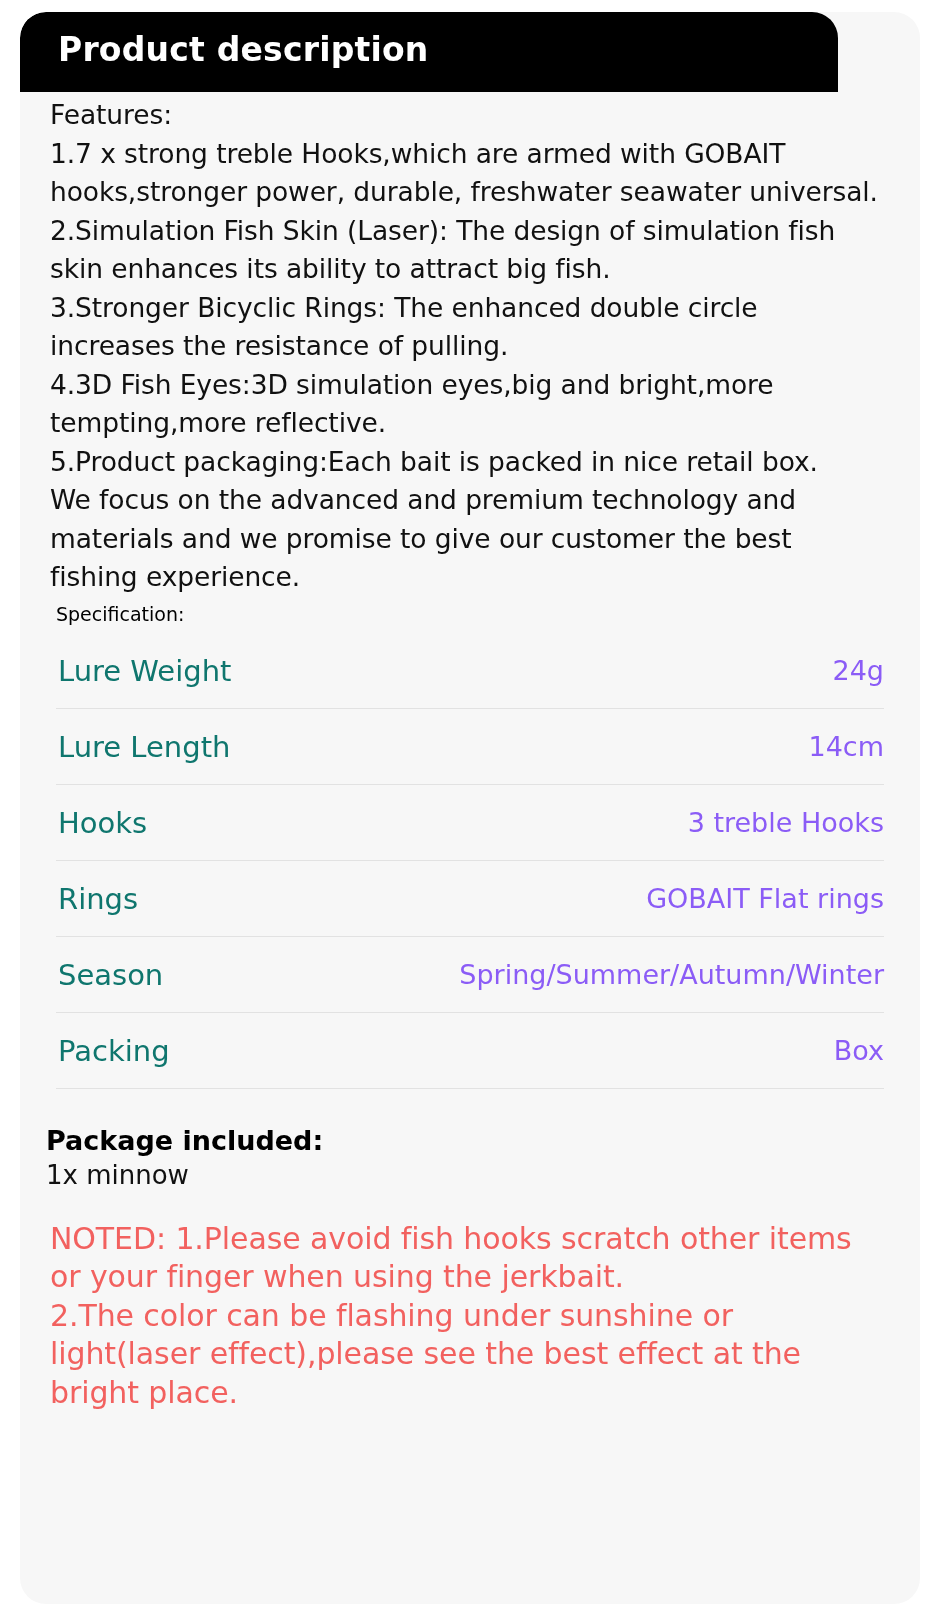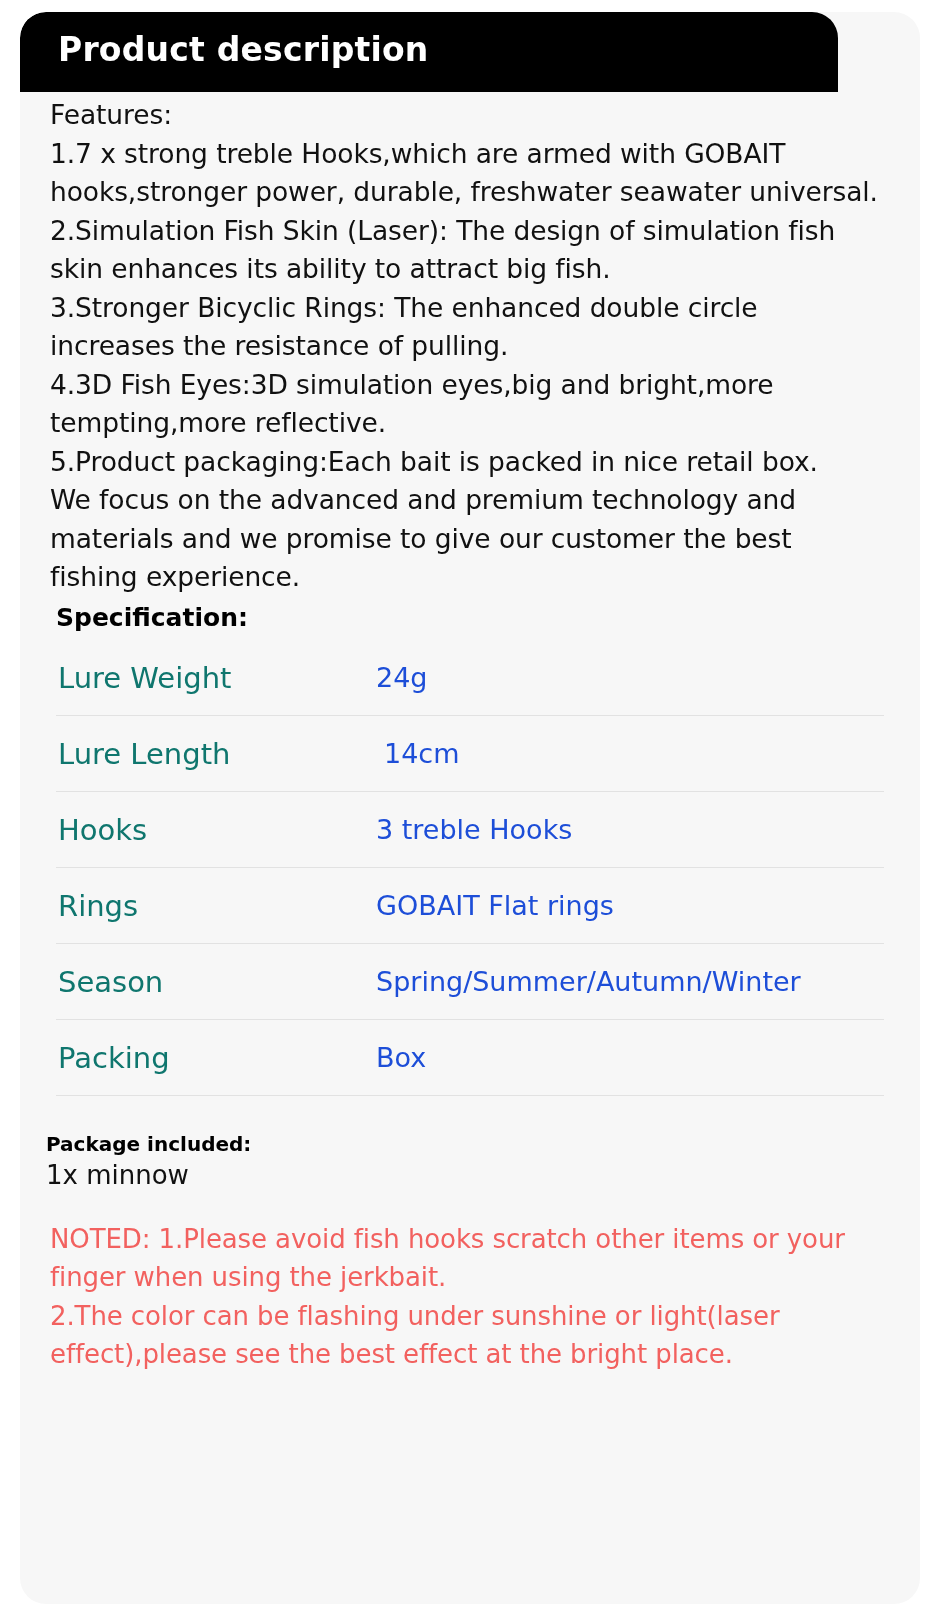--- a/index.html
+++ b/index.html
@@ -67,22 +67,22 @@
     font-size: 26.5px;
     line-height: 38.5px;
     letter-spacing: -0.1px;
   }
   .features p {
     margin: 0;
   }
   .spec-heading {
     margin: 6px 0 0 0;
     padding: 0 0 0 36px;
-    font-size: 25px;
-    font-weight: bold;
+    font-size: 19px;
+    font-weight: normal;
     color: #000000;
   }
   .spec-table {
     margin: 8px 36px 0 36px;
     width: 828px;
     border-collapse: collapse;
     box-sizing: border-box;
   }
   .spec-table tr {
     border-bottom: 1px solid #e2e2e2;
@@ -95,40 +95,41 @@
     vertical-align: middle;
   }
   .spec-key {
     width: 318px;
     font-size: 29px;
     color: #0f766e;
     padding-left: 2px !important;
   }
   .spec-val {
     font-size: 27px;
-    color: #1d4ed8;
+    color: #8b5cf6;
+    text-align: right;
   }
   .pkg-heading {
     margin: 36px 0 0 0;
     padding: 0 0 0 26px;
-    font-size: 20px;
+    font-size: 27px;
     font-weight: bold;
     color: #000000;
   }
   .pkg-text {
     margin: 4px 0 0 0;
     padding: 0 0 0 26px;
     font-size: 26px;
     color: #111111;
   }
   .noted {
     margin: 30px 0 0 0;
     padding: 0 34px 0 30px;
     color: #f2615f;
-    font-size: 26px;
+    font-size: 30px;
     line-height: 38.5px;
     letter-spacing: -0.1px;
   }
   .noted p {
     margin: 0;
   }
 </style>
 </head>
 <body>
 

